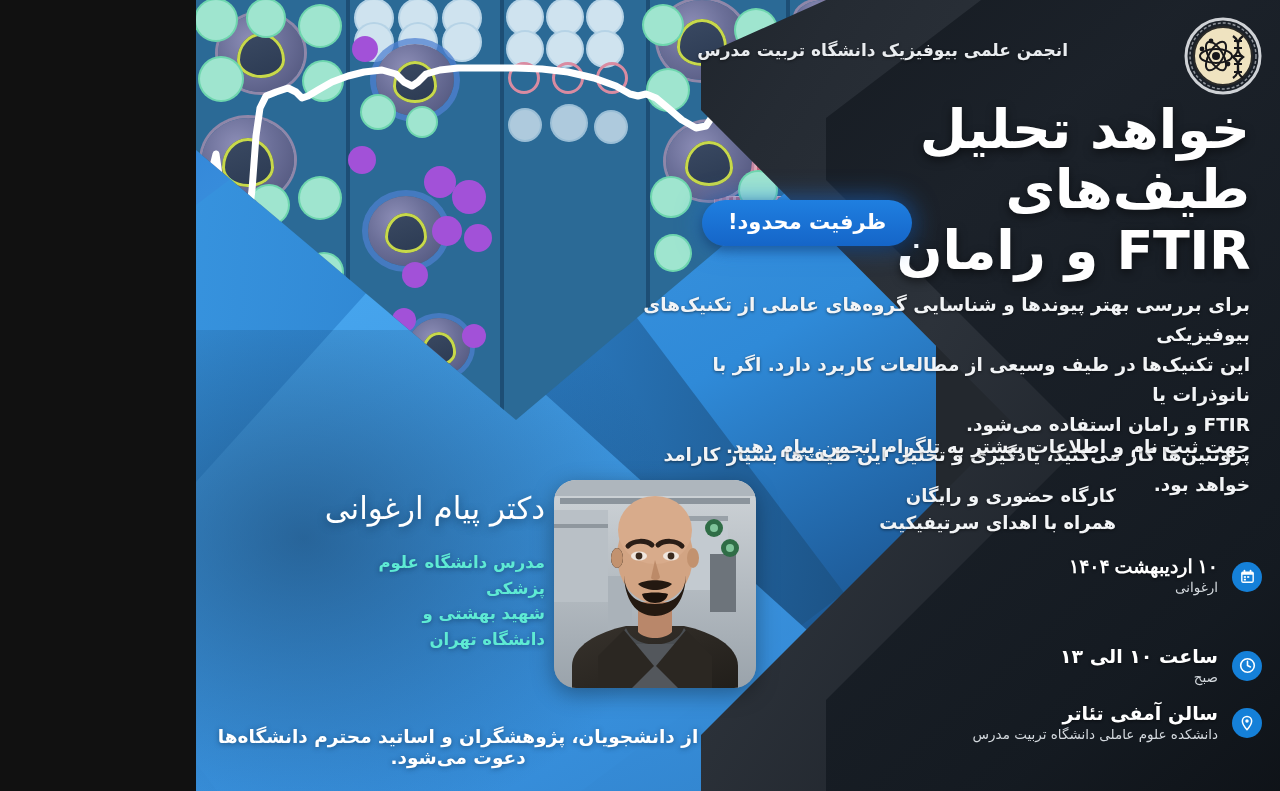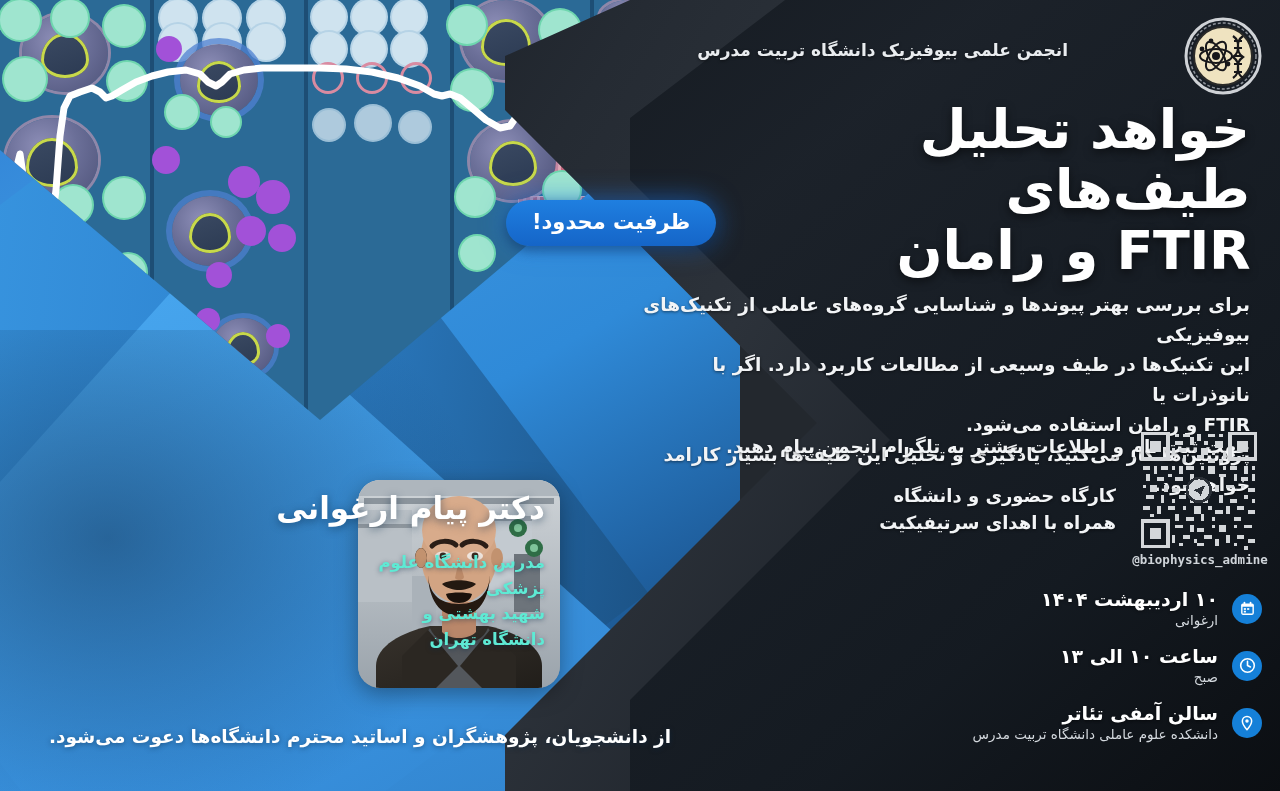--- a/index.html
+++ b/index.html
@@ -1,20 +1,20 @@
 <!DOCTYPE html>
 <html lang="fa" dir="rtl"><head>
 <meta charset="utf-8">
 <title>Workshop Poster</title>
 <style>
   html,body{margin:0;padding:0;background:#111;}
   *{box-sizing:border-box;}
   .poster{
     position:relative;
-    width:1280px;height:791px;
+    width:1084px;height:791px;
     overflow:hidden;
     font-family:"DejaVu Sans","Liberation Sans",sans-serif;
     background:#23282e;
   }
 
   
   .blue-base{
     position:absolute;left:0;top:0;width:740px;height:791px;
     background:linear-gradient(150deg,#2e7fd4 0%,#3d95e0 28%,#2f8ad8 55%,#1f5f9e 78%,#16405f 100%);
   }
@@ -141,34 +141,34 @@
   
   .info-row{position:absolute;right:18px;display:flex;align-items:center;gap:14px;flex-direction:row;}
   .info-icon{
     width:30px;height:30px;border-radius:50%;
     background:#1580d8;display:flex;align-items:center;justify-content:center;flex:0 0 30px;
   }
   .info-txt{text-align:right;color:#fff;}
   .info-main{font-size:19px;font-weight:800;line-height:1.2;white-space:nowrap;
              text-shadow:0 1px 3px rgba(0,0,0,.5);}
   .info-sub{font-size:13.5px;font-weight:500;color:#d4d9de;line-height:1.35;white-space:nowrap;}
-  .row-date{top:588px;}
+  .row-date{top:556px;font-family:Liberation Serif, serif;}
   .row-time{top:645px;}
   .row-place{top:702px;}
 
   
   .photo{
     position:absolute;left:358px;top:480px;width:202px;height:208px;
     border-radius:22px;overflow:hidden;
     box-shadow:0 6px 22px rgba(0,0,0,.35);
     background:#8e99a4;
   }
   .speaker-name{
     position:absolute;right:735px;top:490px;width:260px;text-align:right;
-    color:#fff;font-size:31px;font-weight:700;white-space:nowrap;
+    color:#fff;font-size:31px;font-weight:400;white-space:nowrap;
     text-shadow:0 2px 8px rgba(10,40,70,.55);
   }
   .speaker-aff{
     position:absolute;right:735px;top:550px;width:230px;text-align:right;
     color:#5eead4;font-size:16.5px;font-weight:700;line-height:1.55;
     text-shadow:0 1px 5px rgba(10,40,70,.5);
   }
 
   
   .footer{
@@ -321,21 +321,21 @@
   <div class="body-text">
     <p>برای بررسی بهتر پیوندها و شناسایی گروه‌های عاملی از تکنیک‌های بیوفیزیکی</p>
     <p>این تکنیک‌ها در طیف وسیعی از مطالعات کاربرد دارد. اگر با نانوذرات یا</p>
     <p>FTIR و رامان استفاده می‌شود.</p>
     <p>پروتئین‌ها کار می‌کنید، یادگیری و تحلیل این طیف‌ها بسیار کارامد خواهد بود.</p>
   </div>
 
   <div class="contact-line">جهت ثبت نام و اطلاعات بیشتر به تلگرام انجمن پیام دهید.</div>
 
   <div class="free-lines">
-    <div>کارگاه حضوری و دانشگاه</div>
+    <div>کارگاه حضوری و رایگان</div>
     <div>همراه با اهدای سرتیفیکیت</div>
   </div>
 
   <div class="qr-box">
     <svg viewBox="0 0 33 33" width="132" height="120" shape-rendering="crispEdges">
       <rect width="33" height="33" fill="transparent"></rect>
       <g fill="#d4d7da">
 
         <path d="M1,1h7v7h-7z" fill="none" stroke="#d4d7da" stroke-width="1"></path>
         <rect x="3" y="3" width="3" height="3"></rect>

